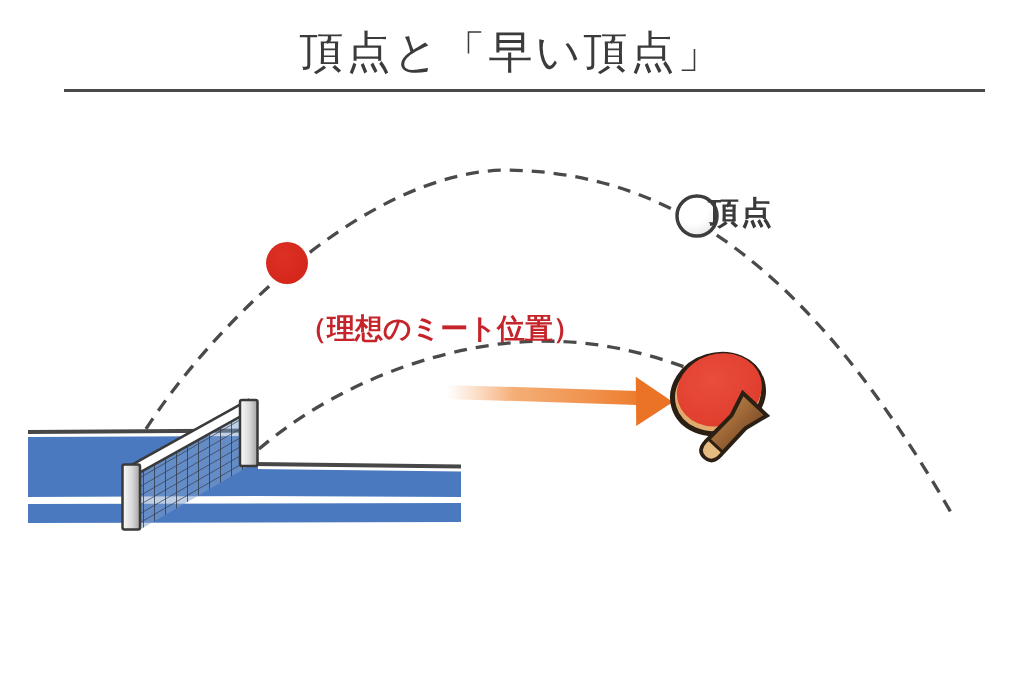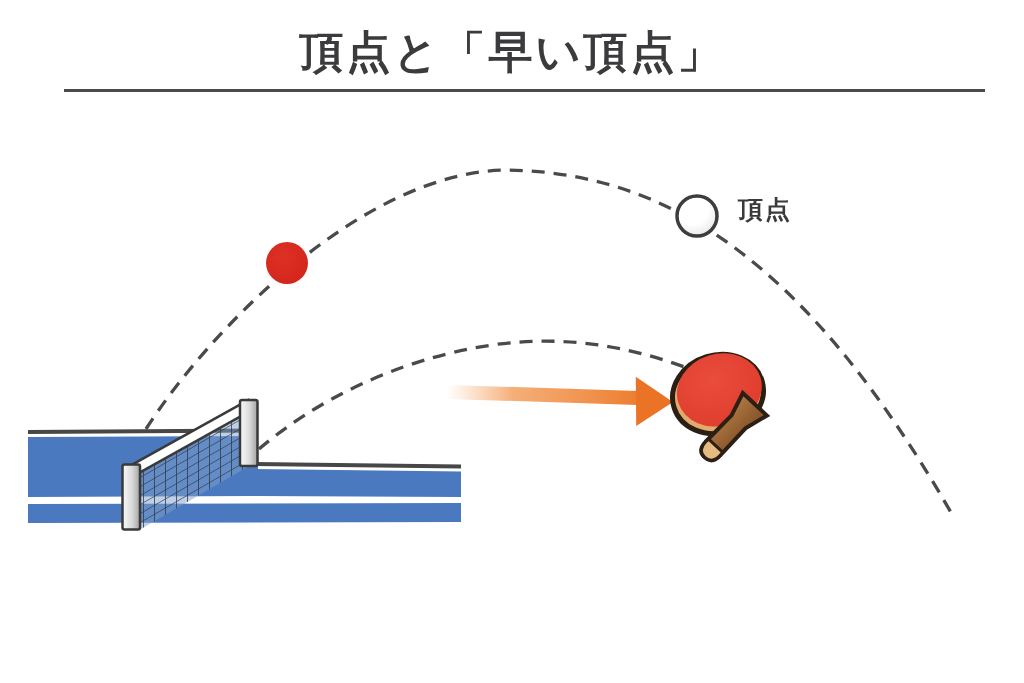--- a/index.html
+++ b/index.html
@@ -2,27 +2,27 @@
 <html><head>
 <meta charset="utf-8">
 <style>
   html,body{margin:0;padding:0;background:#e9e9e9;}
   .canvas{
     position:relative;width:1024px;height:683px;background:#ffffff;overflow:hidden;
     font-family:"Liberation Sans","DejaVu Sans",sans-serif;
   }
   .title{
     position:absolute;top:30px;left:0;width:100%;text-align:center;
-    font-size:44px;font-weight:700;letter-spacing:3px;color:#3b3b3d;line-height:1;
+    font-size:44px;font-weight:400;letter-spacing:3px;color:#3b3b3d;line-height:1;
   }
   .divider{
     position:absolute;top:89px;left:64px;width:921px;height:3px;background:#4a4a4a;
   }
   .label{position:absolute;line-height:1;font-weight:700;white-space:nowrap;}
-  .label-apex{top:197px;left:738px;font-size:25px;color:#3a3a3c;letter-spacing:2px;font-family:Liberation Serif, serif;}
+  .label-apex{top:197px;left:708px;font-size:31px;color:#3a3a3c;letter-spacing:2px;font-family:Liberation Serif, serif;}
   .label-early{top:279px;left:315px;font-size:33px;color:#c5242a;letter-spacing:1px;}
   .label-early-note{top:315px;left:299px;font-size:28px;color:#c5242a;}
   svg{position:absolute;top:0;left:0;}
 </style>
 </head>
 <body>
 
 <div class="canvas">
 
   <div class="title">頂点と「早い頂点」</div>
@@ -97,14 +97,15 @@
         <path d="M731 401 L764 401 L757 425 L757 462 Q757 474 747 474 Q737 474 737 462 L738 425 Z" fill="url(#handleGrad)" stroke="#2c2014" stroke-width="4"></path>
         <path d="M737.5 458 L756.5 458 L757 462 Q757 474 747 474 Q737 474 737 462 Z" fill="#e6bb82" stroke="#2c2014" stroke-width="3"></path>
       </g>
     </g>
 
     <circle cx="697" cy="216" r="20" fill="url(#whiteBallGrad)" stroke="#3d3d3d" stroke-width="3.5"></circle>
     <circle cx="287" cy="263" r="21" fill="url(#redBallGrad)"></circle>
   </svg>
 
   <div class="label label-apex">頂点</div>
+  <div class="label label-early-note">（理想のミート位置）</div>
 
 </div>
 
 </body></html>

